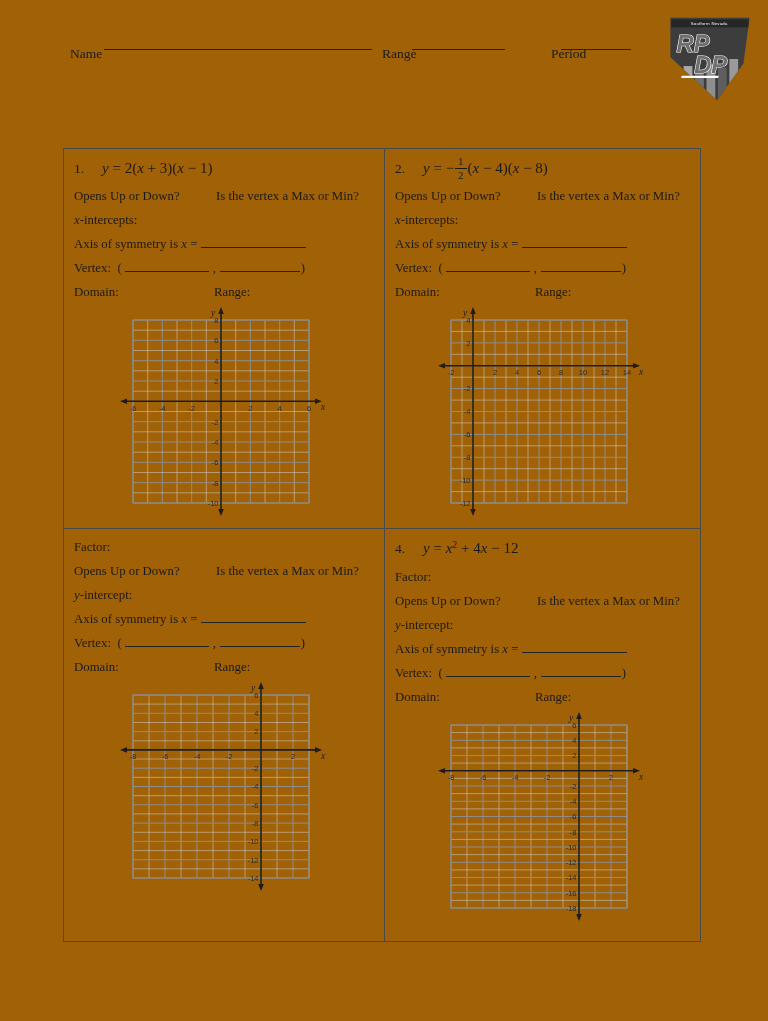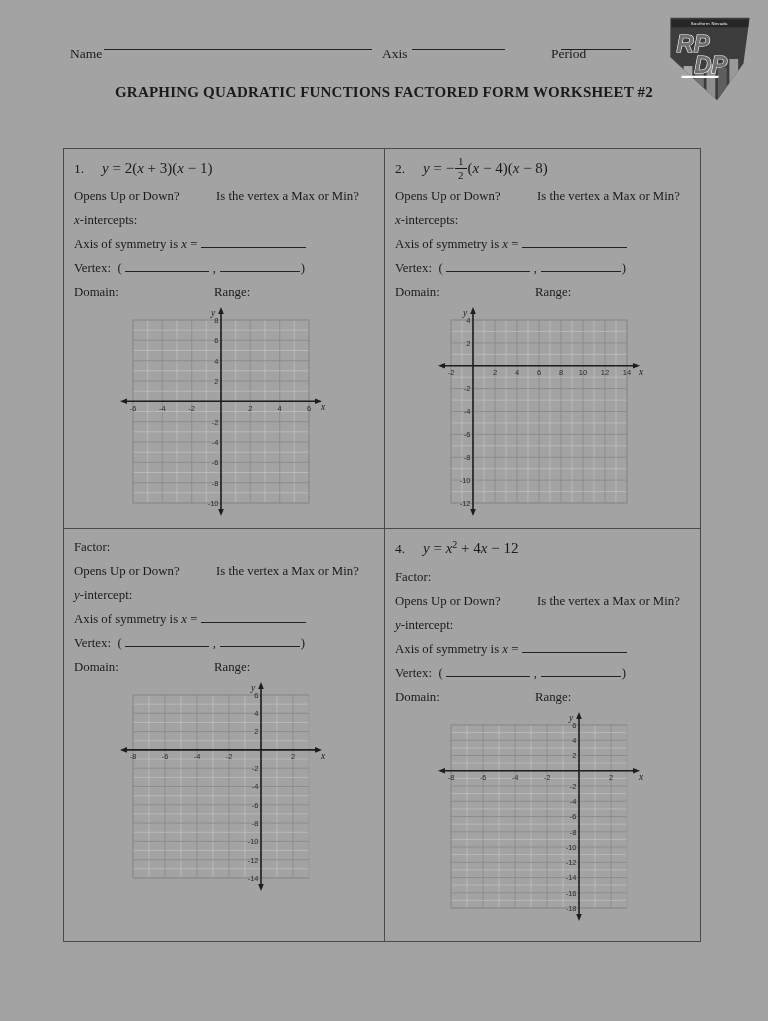--- a/index.html
+++ b/index.html
@@ -1,16 +1,16 @@
 <!DOCTYPE html>
 <html><head>
 <meta charset="utf-8">
 <style>
   html,body{margin:0;padding:0;background:#fff;}
-  .page{position:relative;width:768px;height:1021px;background:#a3a3a3;overflow:hidden;
+  .page{position:relative;width:768px;height:1021px;background:#a16207;overflow:hidden;
         font-family:"Liberation Serif",serif;color:#1a1a1a;}
   .hdr-label{position:absolute;font-size:13.5px;}
   .blank{position:absolute;border-bottom:1.2px solid #222;height:15px;}
   .title{position:absolute;top:84px;left:0;width:768px;text-align:center;
          font-weight:bold;font-size:15px;letter-spacing:.2px;}
   .directions{position:absolute;top:118px;left:70px;font-size:13px;}
   .directions b{font-size:13.5px;}
   .logo{position:absolute;left:659px;top:15px;width:102px;height:88px;}
   .logo-sn{font:4.8px "Liberation Sans",sans-serif;fill:#fff;letter-spacing:.3px;}
   .logo-big{font-family:"Liberation Sans",sans-serif;font-weight:bold;font-style:italic;
@@ -41,21 +41,21 @@
   .tick{font:7.5px "Liberation Sans",sans-serif;fill:#2a2a2a;}
   .axlbl{font:italic 9.5px "Liberation Serif",serif;fill:#1d1d1d;}
 </style>
 </head>
 <body>
 
 <div class="page">
 
   <span class="hdr-label" style="left:70px;top:46px;">Name</span>
   <span class="blank" style="left:104px;top:34px;width:268px;"></span>
-  <span class="hdr-label" style="left:382px;top:46px;">Axis</span>
+  <span class="hdr-label" style="left:382px;top:46px;">Range</span>
   <span class="blank" style="left:412px;top:34px;width:93px;"></span>
   <span class="hdr-label" style="left:551px;top:46px;">Period</span>
   <span class="blank" style="left:561px;top:34px;width:70px;"></span>
 
   <div class="logo">
     <svg viewBox="0 0 100 100" width="102" height="88">
       <defs>
           <clipPath id="nev">
             <polygon points="5,3 95,3 88,55 58,97 5,48"></polygon>
           </clipPath>
@@ -69,21 +69,20 @@
         <rect x="72" y="50" width="10" height="45" fill="#9a9a9a"></rect>
         <rect x="6" y="5" width="88" height="9" fill="#262626"></rect>
       </g>
       <text class="logo-sn" x="49" y="11.5" text-anchor="middle">Southern Nevada</text>
       <text class="logo-big" x="12" y="42">RP</text>
       <text class="logo-big" x="32" y="66">DP</text>
       <rect x="30" y="69" width="42" height="2.5" fill="#fff" transform="skewX(-10)"></rect>
     </svg>
   </div>
 
-  <div class="title">GRAPHING QUADRATIC FUNCTIONS FACTORED FORM WORKSHEET #2</div>
 
 
   <div class="worksheet-table">
 
     <div class="cell">
       <div class="eq-line">
         <span class="prob-num">1.</span><span class="eq"><span class="var">y</span><span> = 2(</span><span class="var">x</span><span> + 3)(</span><span class="var">x</span><span> − 1)</span></span>
       </div>
       <div class="line">
         <span class="q1">Opens Up or Down?</span><span>Is the vertex a Max or Min?</span>

